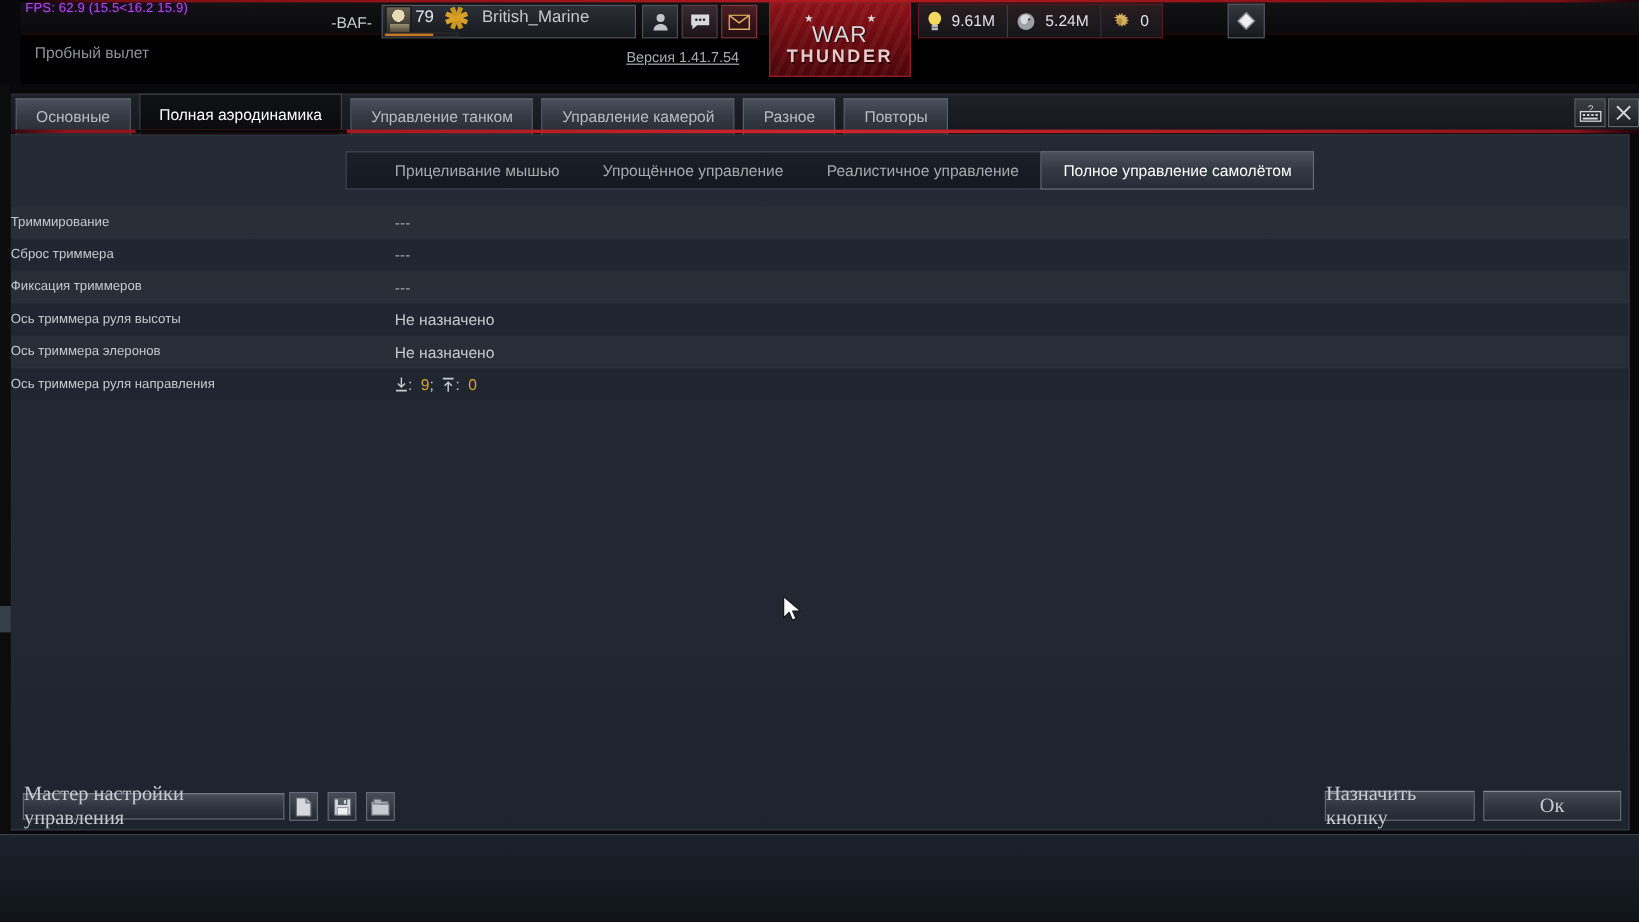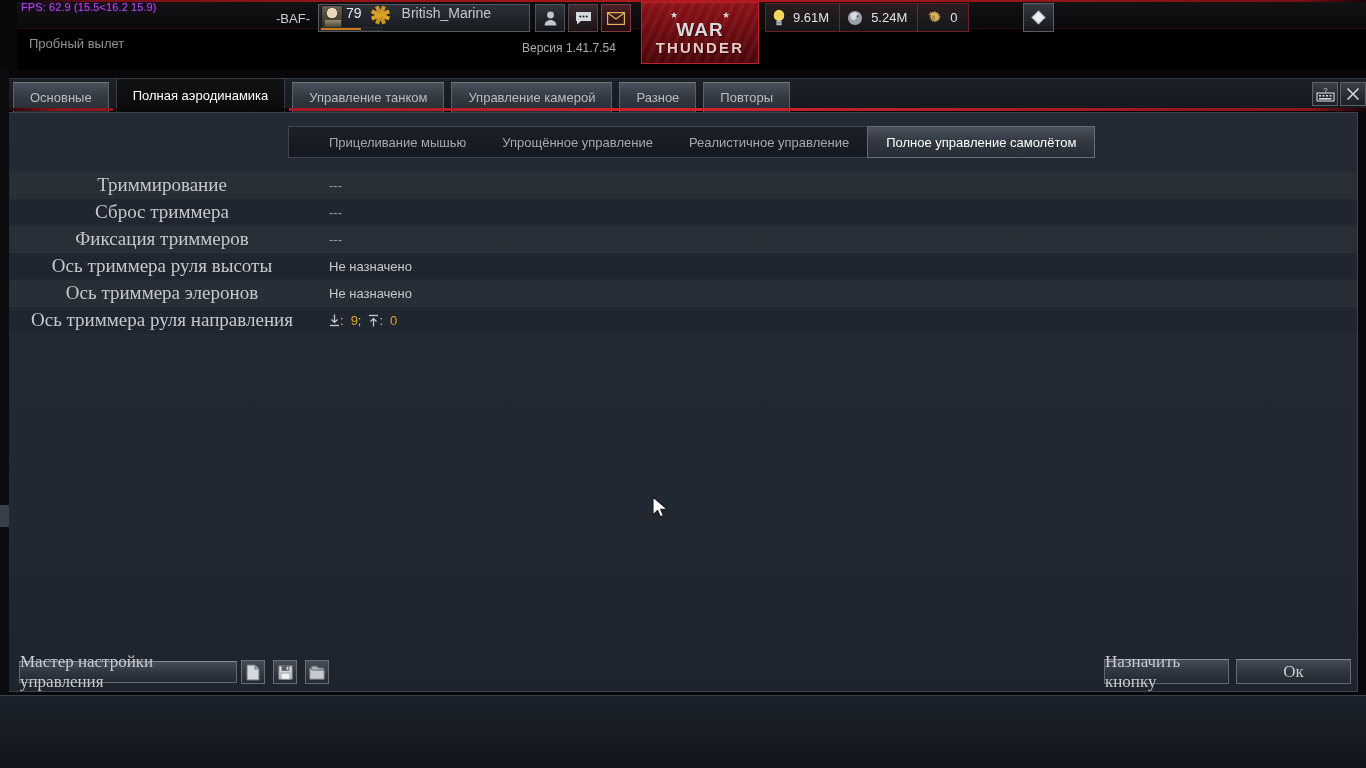--- a/index.html
+++ b/index.html
@@ -39,21 +39,21 @@
     position:absolute; left:4px; top:1px;
     font-size: 11px; color:#b248e8; letter-spacing:0.1px;
     text-shadow: 0 0 2px #50107a;
   }
   .redline-top { position:absolute; left:0; top:0; width:1366px; height:2px;
     background: linear-gradient(90deg,#000 0%, #7a0f14 6%, #b51820 50%, #7a0f14 94%, #000 100%); }
   .probny {
     position:absolute; left:12px; top:36px; font-size:13px; color:#8f9298;
   }
   .version {
-    position:absolute; left:505px; top:41px; font-size:12px; color:#a9acb2;
+    position:absolute; left:505px; top:41px; font-size:12px; color:#a9acb2;text-decoration:underline;
   }
 
   
   .clan {
     position:absolute; left:255px; top:8px; width:42px; height:22px;
     font-size:13px; color:#c9ccd2; text-align:center; line-height:22px;
   }
   
   .player-plate {
     position:absolute; left:301px; top:4px; width:212px; height:28px;
@@ -109,21 +109,21 @@
 
   
   .logo {
     position:absolute; left:624px; top:2px; width:118px; height:62px;
     background:
       repeating-linear-gradient(115deg, rgba(255,255,255,.045) 0 4px, transparent 4px 9px),
       linear-gradient(#8c1118, #4a0509);
     border:1px solid #b8242c;
     display:flex; flex-direction:column; align-items:center; justify-content:center;
   }
-  .logo-war { font-size:19px; font-weight:bold; color:#d8d8da; letter-spacing:1px; line-height:20px;
+  .logo-war { font-size:19px; font-weight:normal; color:#d8d8da; letter-spacing:1px; line-height:20px;
     text-shadow: 1px 1px 0 #2a0205; }
   .logo-thunder { font-size:15px; font-weight:bold; color:#e8c9c9; letter-spacing:2.2px; line-height:16px;
     text-shadow: 1px 1px 0 #2a0205;}
   .logo-stars { font-size:9px; color:#d9d9dc; letter-spacing:44px; line-height:10px; margin-left:44px; }
 
   
   .cur-strip {
     position:absolute; left:748px; top:3px; height:29px; display:flex; align-items:stretch;
     border:1px solid #6b1d22;
   }
@@ -206,22 +206,22 @@
 
   
   .rows { position:absolute; left:9px; top:102px; width:1348px; }
   .row {
     height:27px; display:flex; align-items:center;
     border-bottom: 1px solid rgba(255,255,255,0.015);
   }
   .row.odd  { background: rgba(255,255,255,0.022); }
   .row.even { background: rgba(0,0,0,0.06); }
   .row-label {
-    width:320px; text-align:center; padding-right:14px;
-    font-size:19px; color:#c5c9cf; white-space:nowrap;font-family:Liberation Serif, serif;
+    width:320px; text-align:left; padding-right:14px;
+    font-size:11px; color:#c5c9cf; white-space:nowrap;
   }
   .row-value { font-size:13px; color:#c5c9cf; white-space:nowrap; display:flex; align-items:center; }
   .row-value.dim { color:#9aa0a8; }
   .axis-val { display:flex; align-items:center; gap:3px; }
   .axis-num { color:#d8a62a; font-size:13px; }
   .axis-sep { color:#c5c9cf; font-size:13px; margin-right:7px; }
 
   
   .bottombar {
     position:absolute; left:0; top:695px; width:1366px; height:73px; z-index:25;

